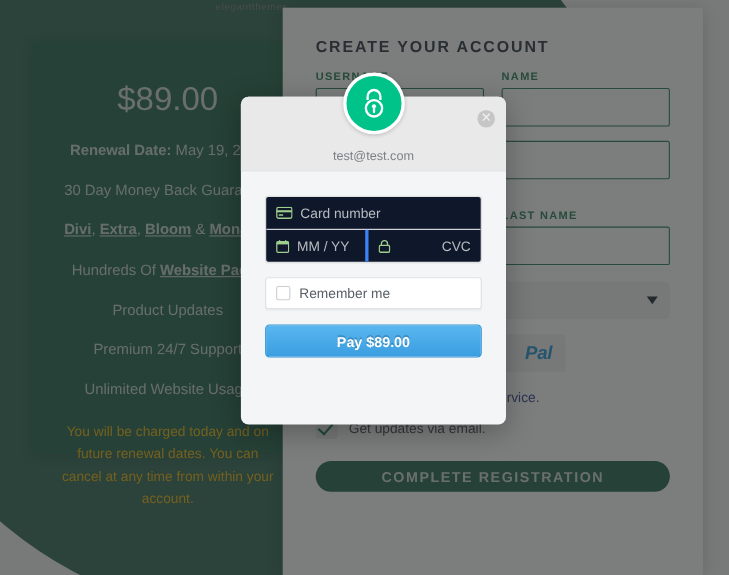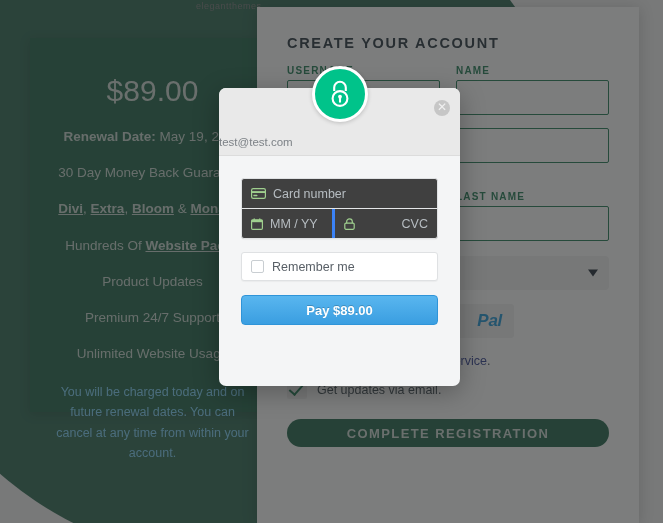--- a/index.html
+++ b/index.html
@@ -69,21 +69,21 @@
   }
   .price-line b { font-weight: 700; }
   .price-line u, .price-line .lk {
     text-decoration: underline;
     font-weight: 700;
     color: #c9d6d0;
   }
   .price-note {
     font-size: 12.5px;
     line-height: 1.65;
-    color: #7dd3fc;
+    color: #eab308;
     margin-top: 8px;
     padding: 0 6px;
   }
 
   
   .reg-panel {
     position: absolute;
     left: 257px; top: 7px;
     width: 382px; height: 516px;
     background: #ffffff;
@@ -253,29 +253,29 @@
     color: #f0f0f0;
     font-size: 12px;
     line-height: 15px;
     text-align: center;
     cursor: pointer;
     font-family: "Liberation Sans", sans-serif;
   }
   .stripe-email {
     position: absolute;
     left: 0; right: 0; bottom: 7px;
-    text-align: left;
+    text-align: center;
     font-size: 11.5px;
     color: #7d8287;
   }
   .stripe-body {
     padding: 22px 22px 0;
   }
   .card-box {
-    background: #404040;
+    background: #0f172a;
     border: 1px solid #dfe1e3;
     border-radius: 3px;
     box-shadow: 0 1px 1px rgba(0,0,0,.04);
     overflow: hidden;
   }
   .card-row {
     display: flex;
     align-items: center;
     height: 29px;
     padding: 0 9px;

